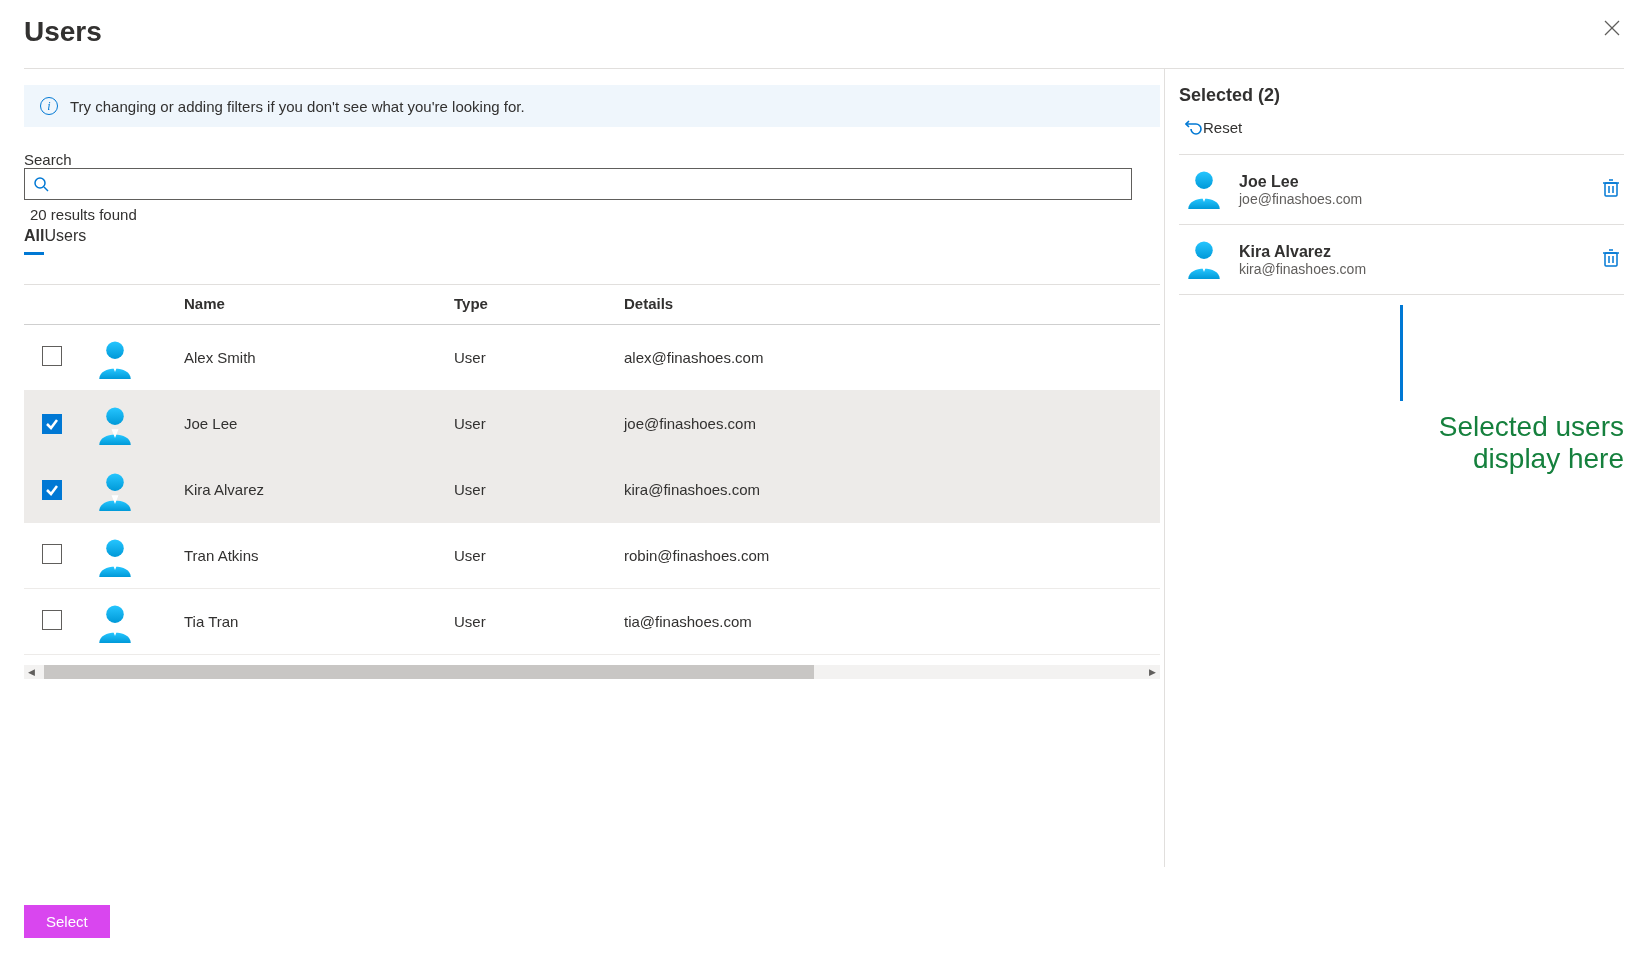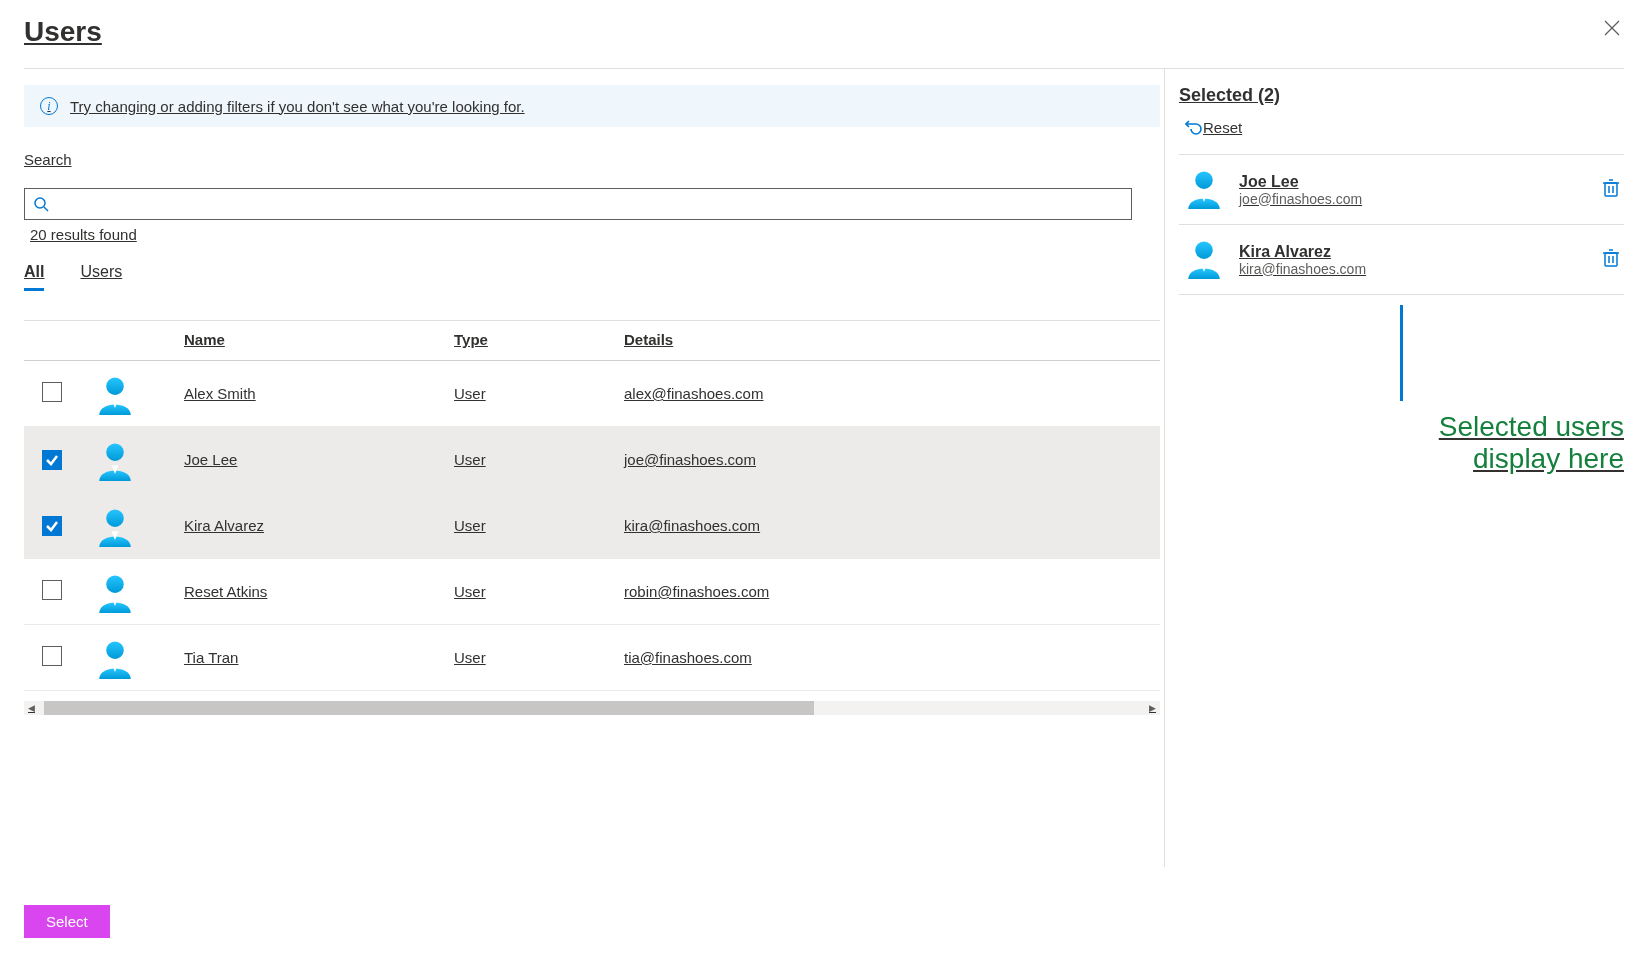--- a/index.html
+++ b/index.html
@@ -8,21 +8,20 @@
     font-family: "Segoe UI", Arial, sans-serif;
     font-size:15px;
     color:#323130;
     background:#fff;
   }
   .page {
     width:1648px;
     height:958px;
     padding:10px 24px 20px 24px;
     position:relative;
-    text-decoration:underline;
   }
   .header-row {
     display:flex;
     justify-content:space-between;
     align-items:flex-start;
     border-bottom:1px solid #e1dfdd;
     padding-bottom:20px;
     padding-top:6px;
   }
   .page-title {
@@ -63,21 +62,21 @@
     font-size:15px;
   }
   .info-icon-circle {
     width:18px;height:18px;border:1px solid #0078d4;border-radius:50%;
     display:inline-flex;align-items:center;justify-content:center;
     color:#0078d4;font-style:italic;font-family:Georgia,serif;font-size:12px;flex-shrink:0;
   }
   .search-label {
     font-size:15px;
     margin-top:24px;
-    margin-bottom:20px;
+    margin-bottom:0;
     display:block;
   }
   .search-box {
     border:1px solid #605e5c;
     height:32px;
     display:flex;
     align-items:center;
     padding:0 8px;
     width:calc(100% - 28px);
   }
@@ -90,22 +89,20 @@
     margin-left:6px;
     background:transparent;
   }
   .results-count {
     margin-top:6px;
     padding-left:6px;
     font-size:15px;
   }
   .tabs {
     display:flex;
-    gap:36px;
-    margin-top:16px;
     border-bottom:1px solid transparent;
   }
   .tab {
     padding:4px 0 8px 0;
     cursor:pointer;
     font-size:16px;
   }
   .tab.active { font-weight:600; position:relative;}
   .tab.active::after{
     content:"";
@@ -289,21 +286,21 @@
     <defs>
                     <linearGradient id="g42" x1="0" y1="0" x2="0" y2="1">
       <stop offset="0" stop-color="#26c6ff"></stop>
                       <stop offset="1" stop-color="#0099d8"></stop>
     </linearGradient>
                   </defs>
     <circle cx="24" cy="15" r="10" fill="url(#g42)"></circle>
     <path d="M6 48 C6 32 42 32 42 48 Z" fill="url(#g42)"></path>
     <path d="M20 30 L24 40 L28 30 Z" fill="#fff"></path>
   </svg></div>
-              <div>Reset Atkins</div>
+              <div>Tran Atkins</div>
               <div>User</div>
               <div>robin@finashoes.com</div>
             </div>
             <div class="table-row">
               <div><span class="chk "></span></div>
               <div class="avatar"><svg width="42" height="42" viewBox="0 0 48 48">
     <defs>
                     <linearGradient id="g42" x1="0" y1="0" x2="0" y2="1">
       <stop offset="0" stop-color="#26c6ff"></stop>
                       <stop offset="1" stop-color="#0099d8"></stop>

